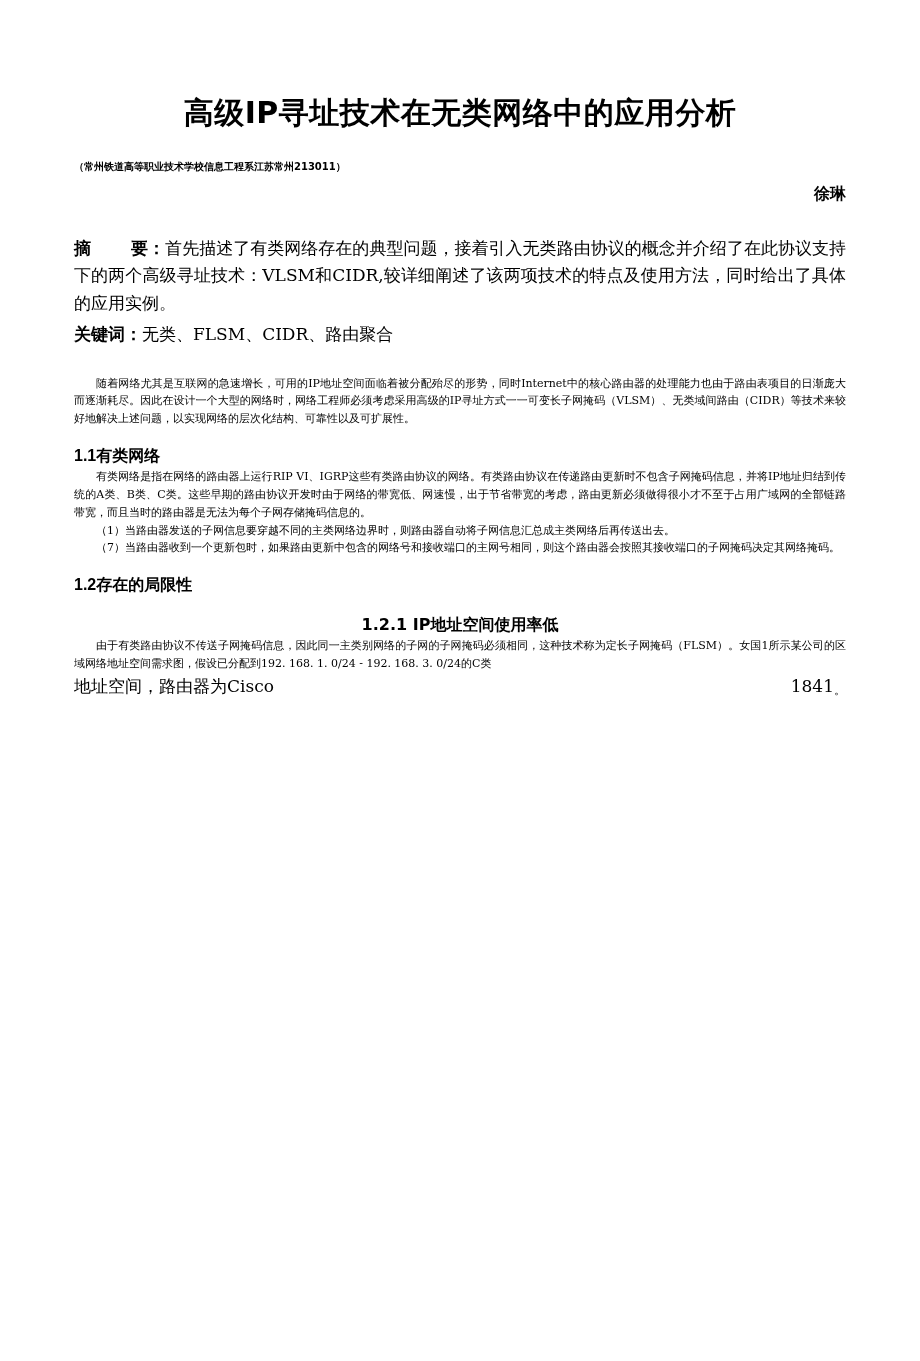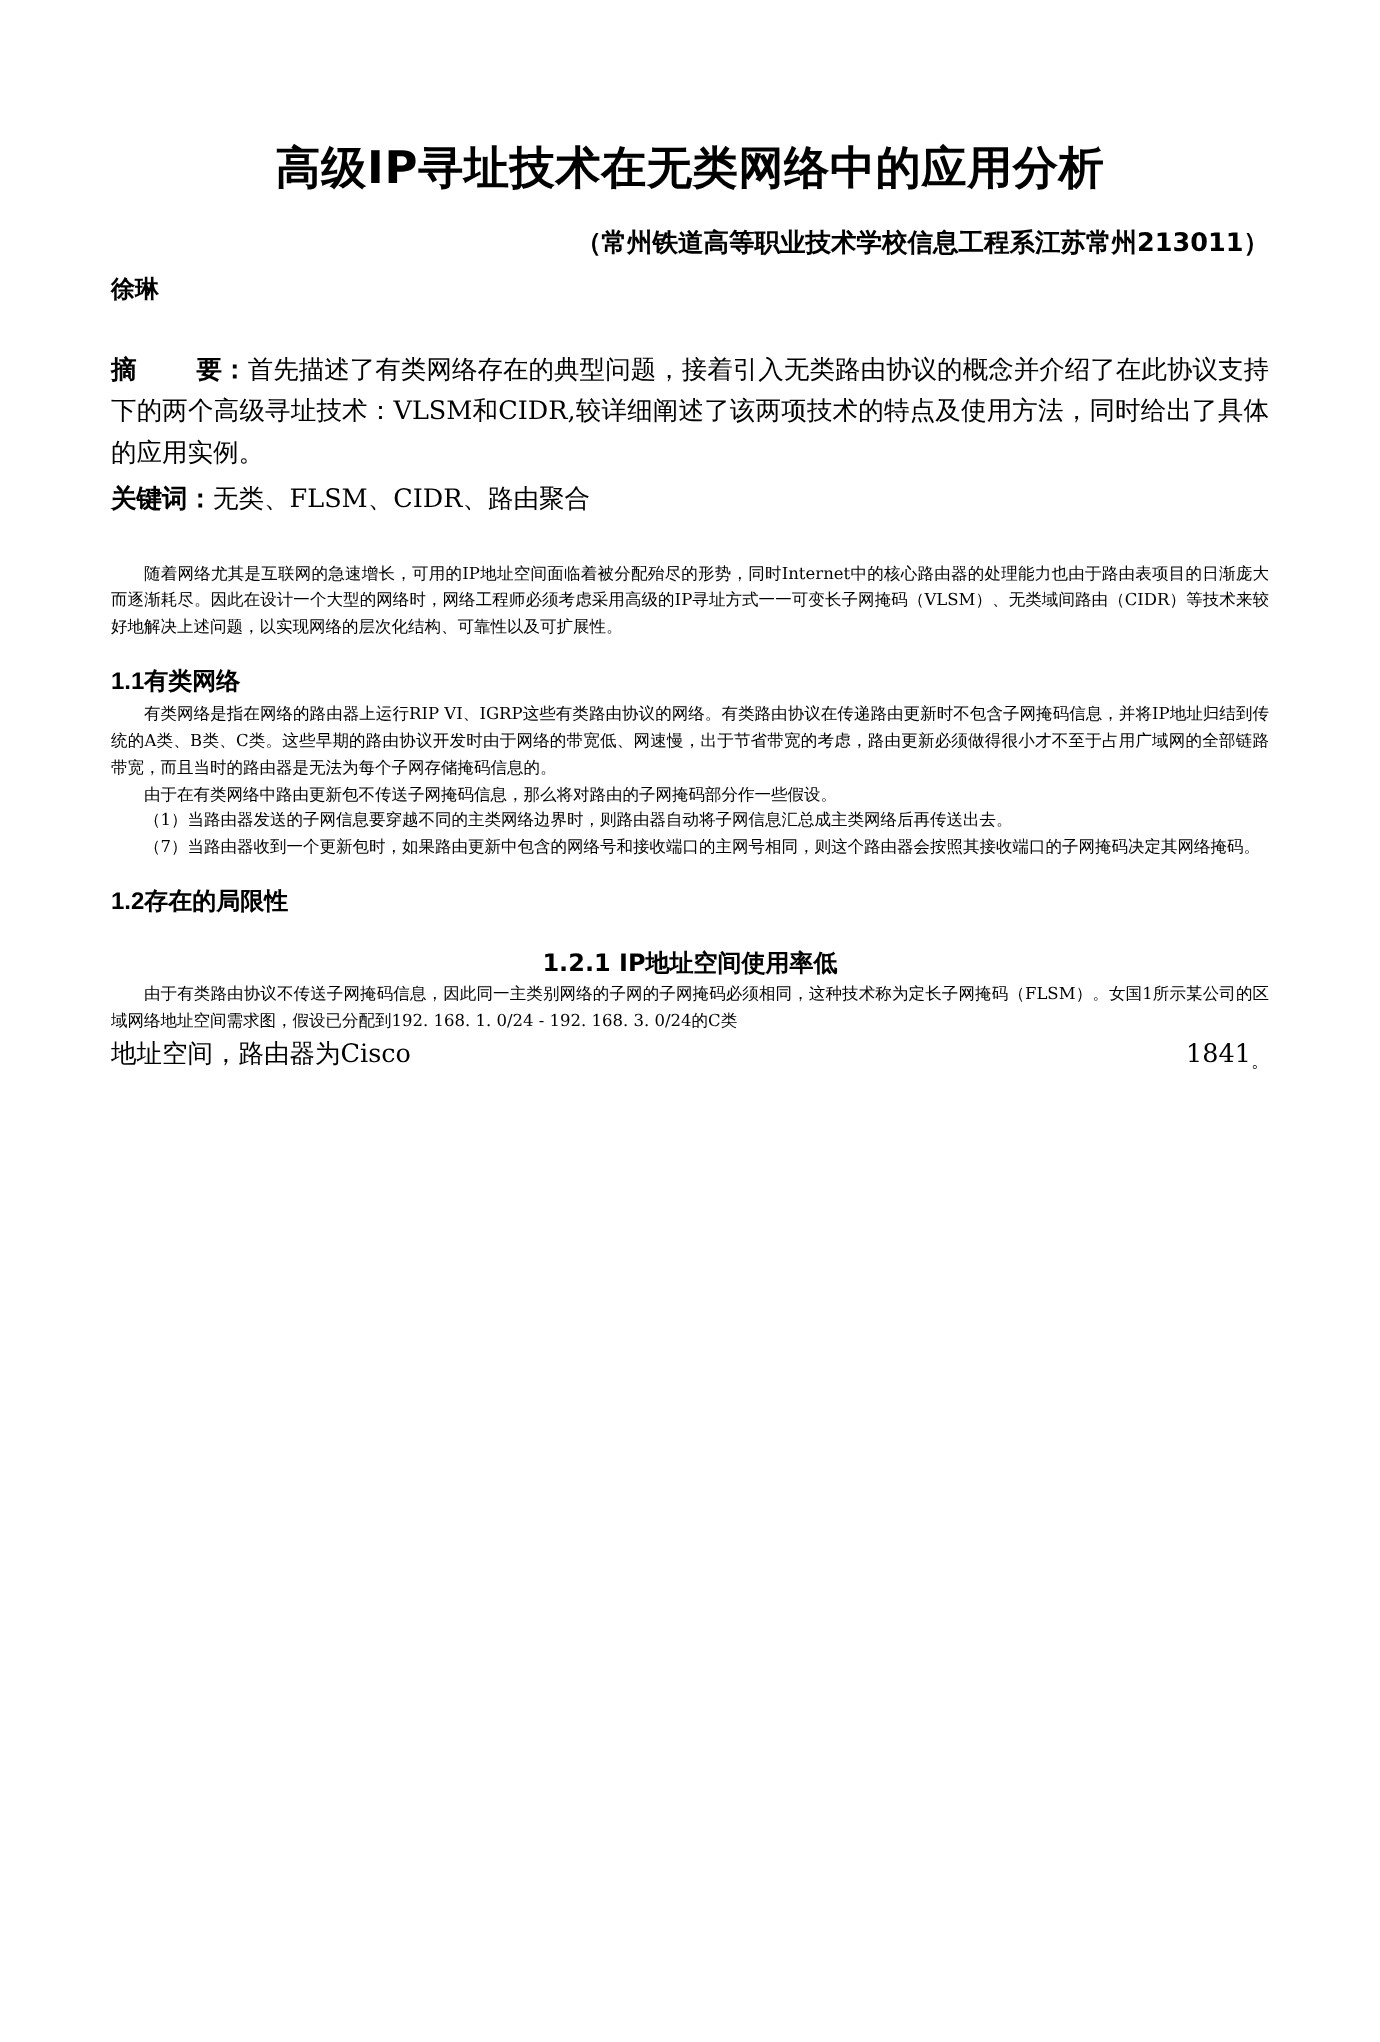--- a/index.html
+++ b/index.html
@@ -24,29 +24,29 @@
   .doc-title {
     text-align: center;
     font-family: "DejaVu Sans", "Liberation Sans", sans-serif;
     font-weight: bold;
     font-size: 30px;
     letter-spacing: 0.5px;
     margin: 18px 0 0 0;
     line-height: 1.25;
   }
   .affiliation {
-    text-align: right;
+    text-align: left;
     font-family: "DejaVu Sans", "Liberation Sans", sans-serif;
     font-weight: bold;
-    font-size: 17px;
-    margin-top: 18px;
+    font-size: 10px;
+    margin-top: 28px;
     letter-spacing: 0px;
   }
   .author {
-    text-align: left;
+    text-align: right;
     font-family: "DejaVu Sans", "Liberation Sans", sans-serif;
     font-weight: bold;
     font-size: 16px;
     margin-top: 10px;
   }
   .abstract {
     margin-top: 30px;
     font-size: 17px;
     line-height: 1.62;
     text-align: justify;
@@ -133,21 +133,20 @@
   <div class="keywords">
     <span class="lead">关键词：</span><span>无类、FLSM、CIDR、路由聚合</span>
   </div>
 
   <p class="body-par first-par">随着网络尤其是互联网的急速增长，可用的IP地址空间面临着被分配殆尽的形势，同时Internet中的核心路由器的处理能力也由于路由表项目的日渐庞大而逐渐耗尽。因此在设计一个大型的网络时，网络工程师必须考虑采用高级的IP寻址方式一一可变长子网掩码（VLSM）、无类域间路由（CIDR）等技术来较好地解决上述问题，以实现网络的层次化结构、可靠性以及可扩展性。</p>
 
 
   <div class="h2">1.1有类网络</div>
 
   <p class="body-par gap-sm">有类网络是指在网络的路由器上运行RIP        VI、IGRP这些有类路由协议的网络。有类路由协议在传递路由更新时不包含子网掩码信息，并将IP地址归结到传统的A类、B类、C类。这些早期的路由协议开发时由于网络的带宽低、网速慢，出于节省带宽的考虑，路由更新必须做得很小才不至于占用广域网的全部链路带宽，而且当时的路由器是无法为每个子网存储掩码信息的。</p>
-  <p class="body-par">由于在有类网络中路由更新包不传送子网掩码信息，那么将对路由的子网掩码部分作一些假设。</p>
   <p class="body-par">（1）当路由器发送的子网信息要穿越不同的主类网络边界时，则路由器自动将子网信息汇总成主类网络后再传送出去。</p>
   <p class="body-par">（7）当路由器收到一个更新包时，如果路由更新中包含的网络号和接收端口的主网号相同，则这个路由器会按照其接收端口的子网掩码决定其网络掩码。</p>
 
   <div class="h2">1.2存在的局限性</div>
 
   <div class="h3">1.2.1 IP地址空间使用率低</div>
 
   <p class="body-par gap-sm">由于有类路由协议不传送子网掩码信息，因此同一主类别网络的子网的子网掩码必须相同，这种技术称为定长子网掩码（FLSM）。女国1所示某公司的区域网络地址空间需求图，假设已分配到192. 168. 1. 0/24 - 192. 168. 3. 0/24的C类</p>
 
   <div class="tail-line">

